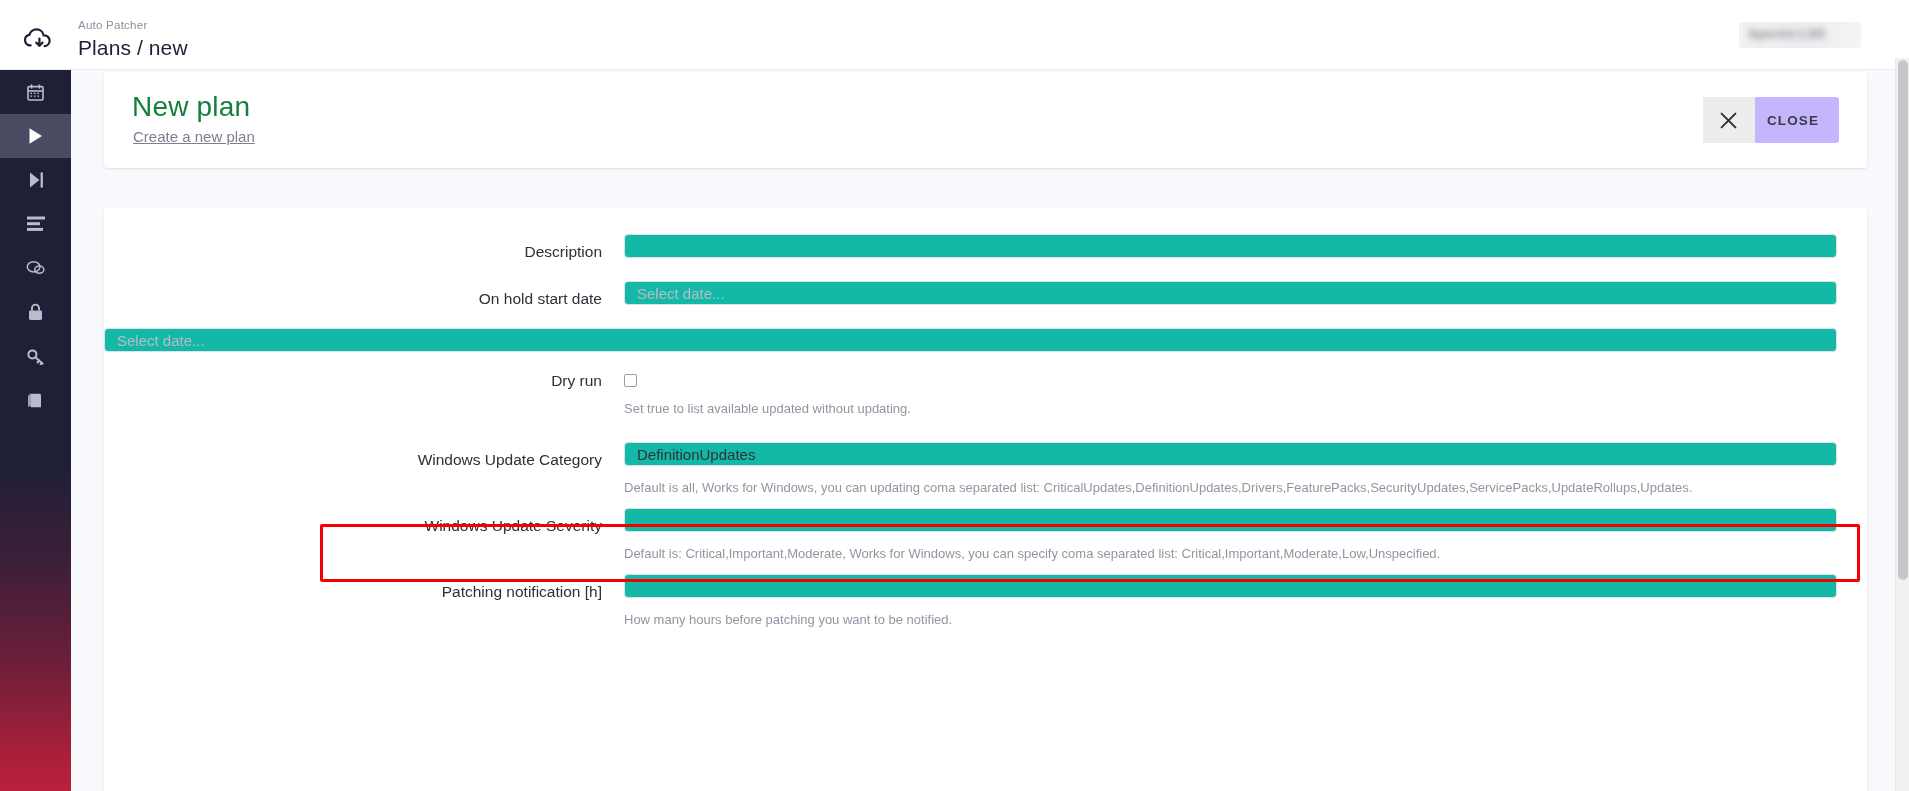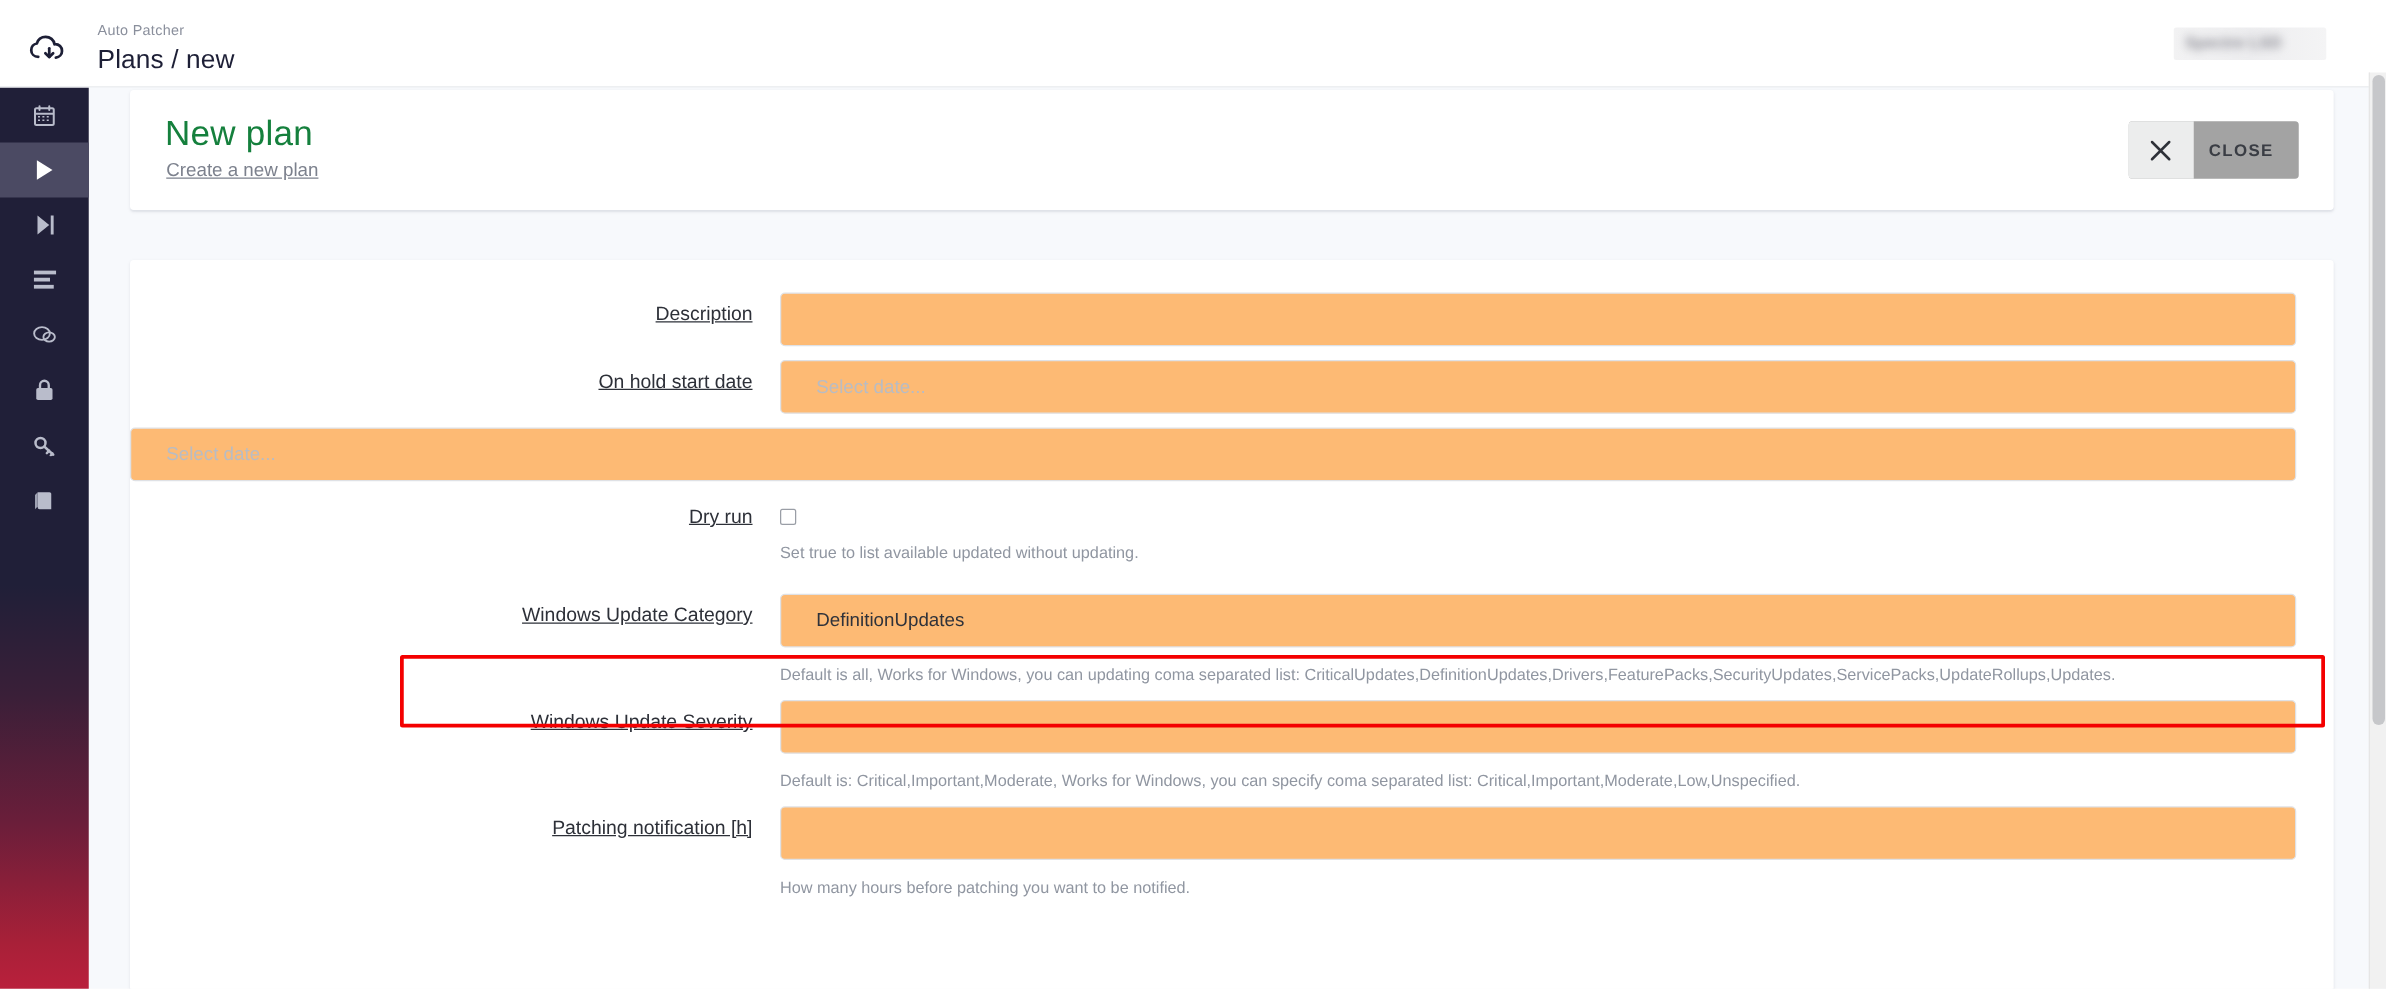--- a/index.html
+++ b/index.html
@@ -123,21 +123,21 @@
     font-size: 15px;
     color: #7c818d;
     line-height: 20px;
     text-decoration: underline;
   }
   .close-btn {
     position: absolute;
     right: 28px; top: 25px;
     height: 46px;
     min-width: 124px;
-    background: #a3a3a3;
+    background: #c4b5fd;
     border: none;
     border-radius: 3px;
     display: flex;
     align-items: center;
     cursor: pointer;
     padding: 0;
     font-family: "Liberation Sans", sans-serif;
   }
   .close-btn .cb-icon {
     width: 52px; height: 46px;
@@ -173,32 +173,31 @@
     padding: 0 30px 0 0;
   }
   .flabel {
     width: 520px;
     text-align: right;
     padding-right: 22px;
     font-size: 15.5px;
     color: #2d3038;
     line-height: 36px;
     font-family: "Liberation Sans", sans-serif;
-    text-decoration: underline;
   }
   .fctrl { flex: 1; }
 
   .finput {
     display: block;
     width: 100%;
-    height: 43px;
+    height: 24px;
     border: 1px solid #dfe1e5;
     border-radius: 4px;
-    background: #fdba74;
-    padding: 0 28px;
+    background: #14b8a6;
+    padding: 0 12px;
     font-size: 15px;
     color: #2f323a;
     font-family: "Liberation Sans", sans-serif;
     outline: none;
   }
   .finput::placeholder { color: #b8bcc4; }
 
   .fcheck {
     appearance: none;
     -webkit-appearance: none;

